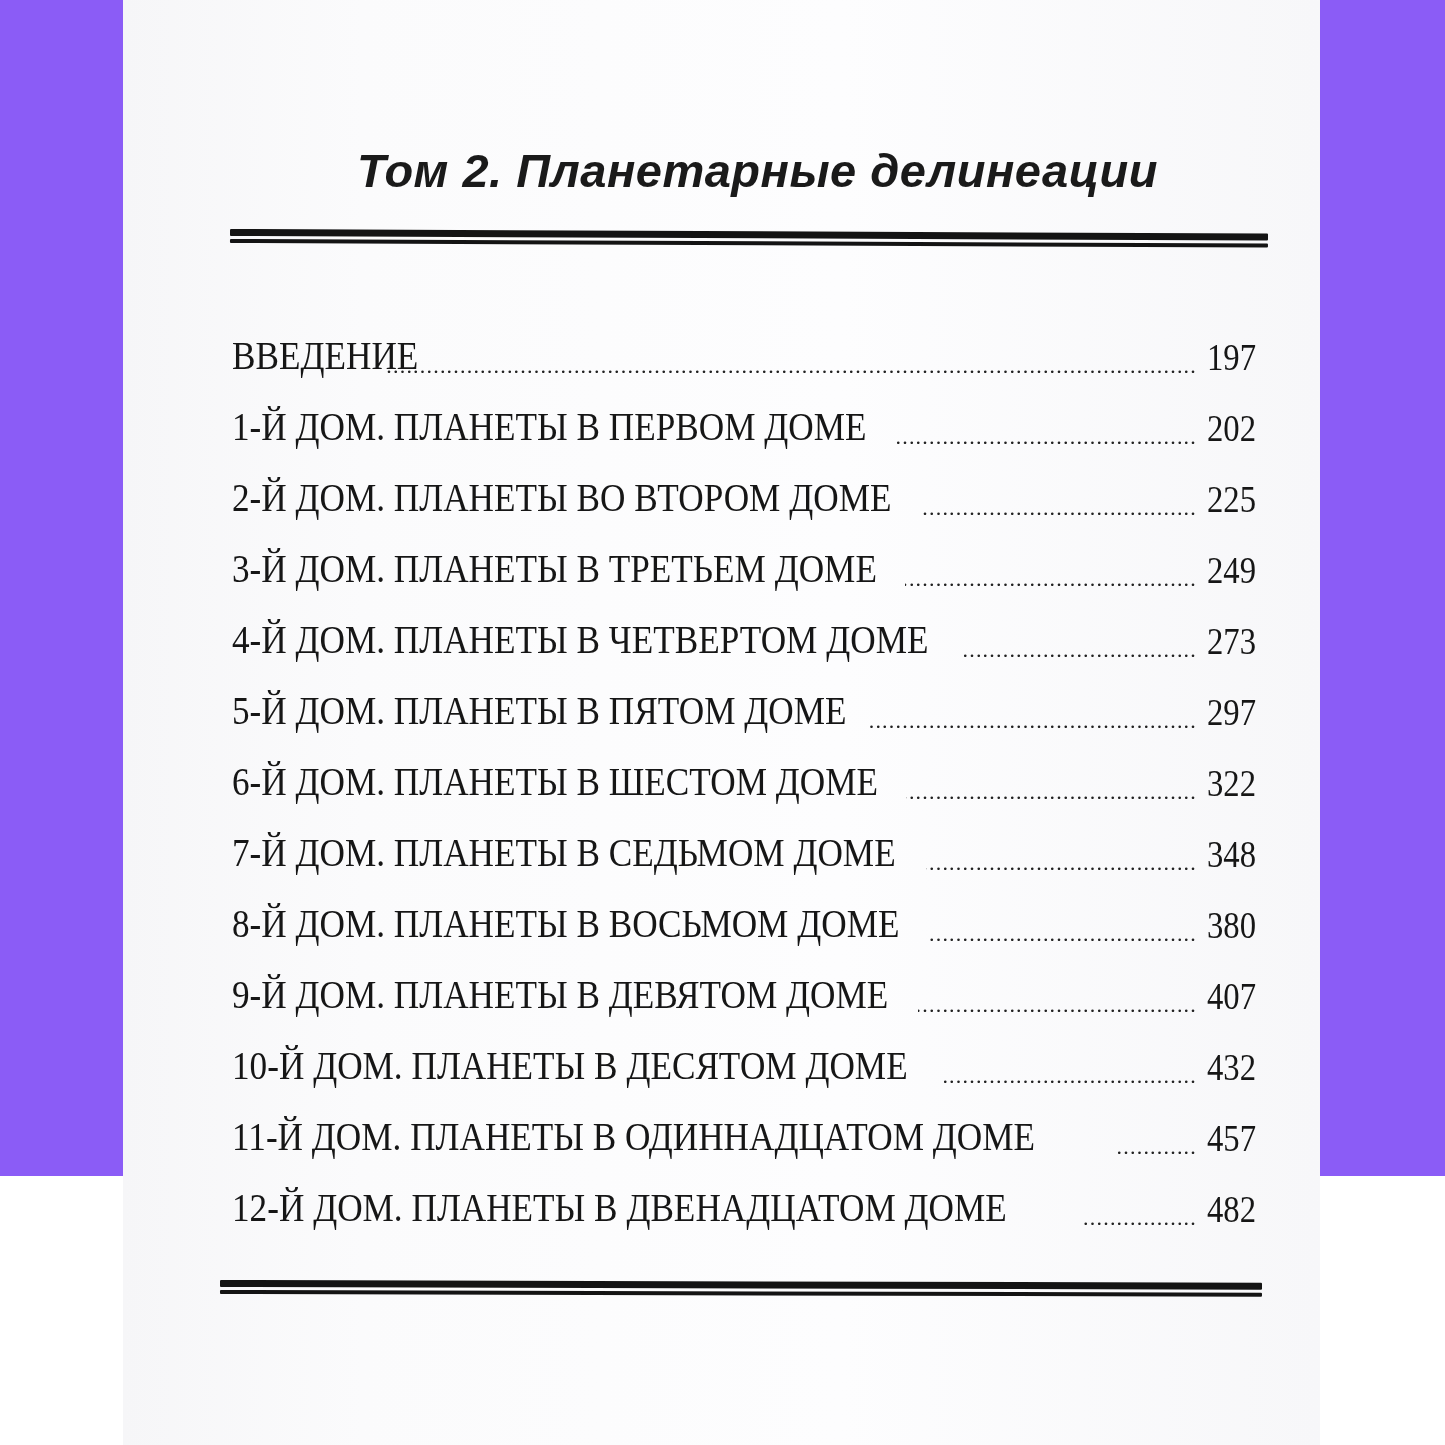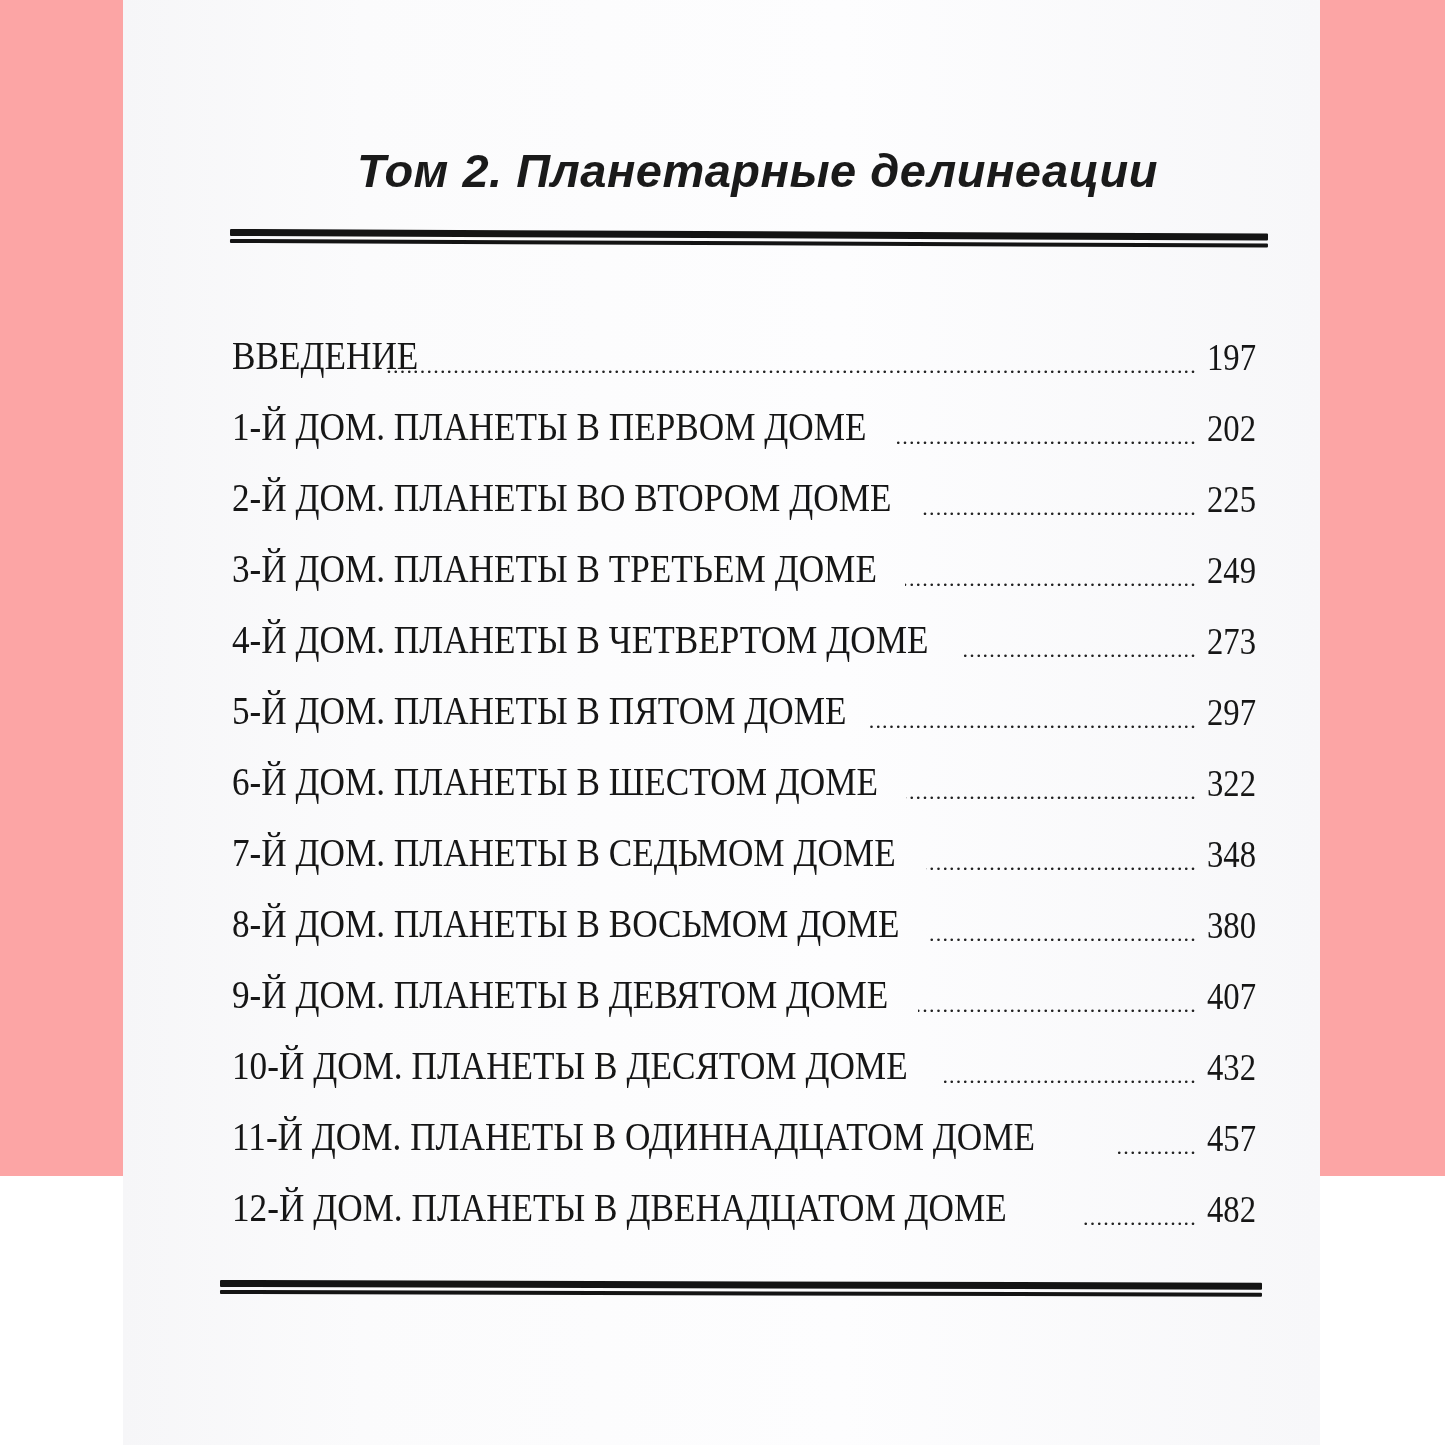--- a/index.html
+++ b/index.html
@@ -7,21 +7,21 @@
       padding: 0;
       width: 1445px;
       height: 1445px;
       background: #ffffff;
       overflow: hidden;
     }
     .canvas {
       position: relative;
       width: 1445px;
       height: 1176px;
-      background: #fca5a5;
+      background: #8b5cf6;
     }
     .page {
       position: absolute;
       left: 123px;
       top: 0;
       width: 1197px;
       height: 1445px;
       background: linear-gradient(90deg, #f6f6f8 0%, #fbfbfc 20%, #fdfdfe 60%, #f7f7f9 100%);
     }
     .title {

